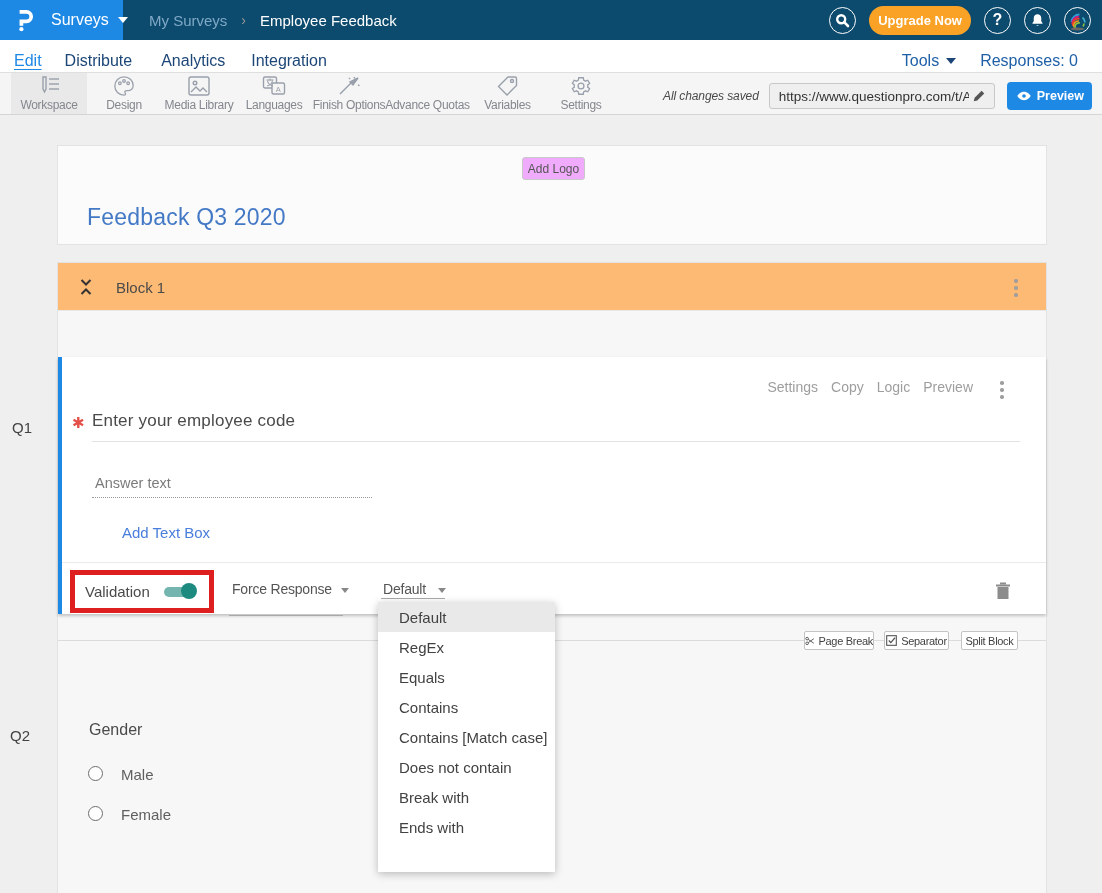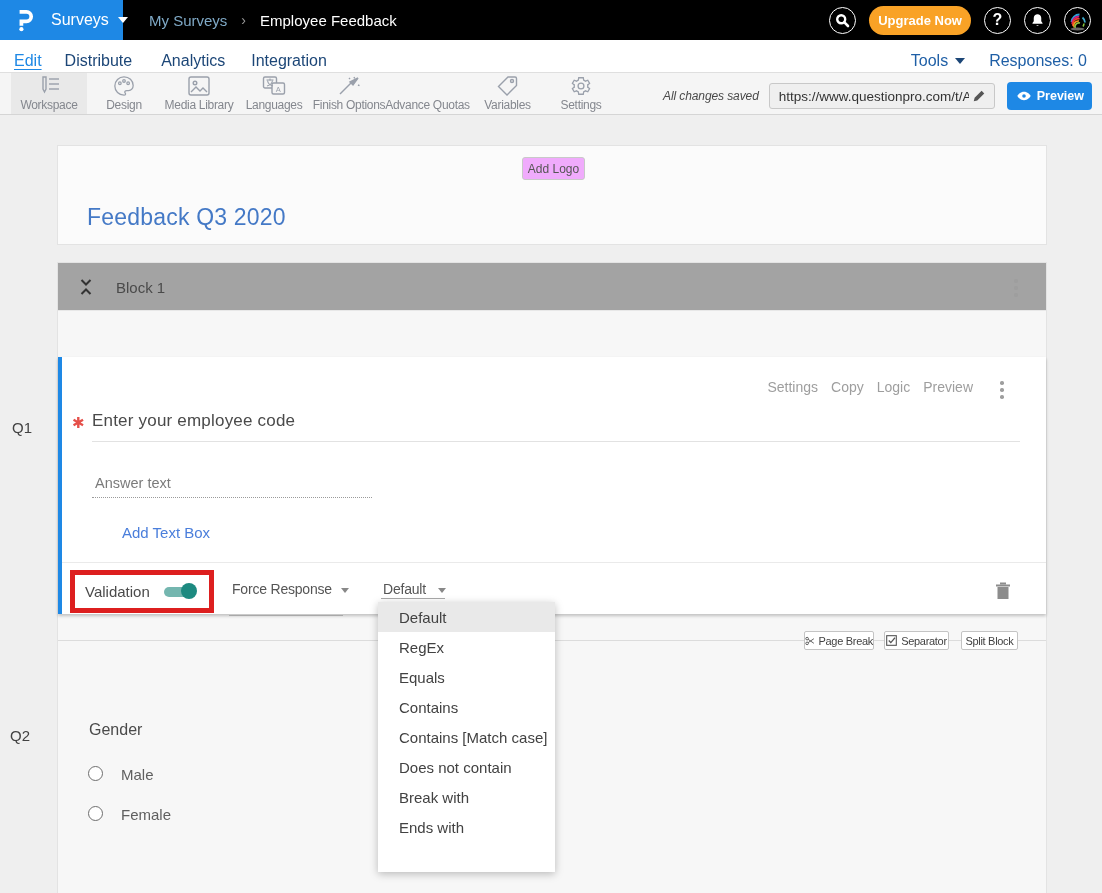--- a/index.html
+++ b/index.html
@@ -1,19 +1,19 @@
 <!DOCTYPE html>
 <html><head>
 <meta charset="utf-8">
 <style>
 * { margin:0; padding:0; box-sizing:border-box; }
 html,body { width:1102px; height:893px; overflow:hidden; background:#efefef;
   font-family:"Liberation Sans", sans-serif; }
 
-.topbar { position:absolute; left:0; top:0; width:1102px; height:52px; background:#000000; }
+.topbar { position:absolute; left:0; top:0; width:1102px; height:52px; background:#0c4a6e; }
 .logobox { position:absolute; left:0; top:0; width:123px; height:40px; background:#1e88e5;
   display:flex; align-items:center; }
 .logobox .ptxt { color:#fff; font-size:16px; margin-left:51px; }
 .logobox .caret { margin-left:9px; }
 .caret { width:0; height:0; border-left:5px solid transparent; border-right:5px solid transparent;
   border-top:6px solid #fff; display:inline-block; }
 .crumbs { position:absolute; left:149px; top:0; height:40px; display:flex; align-items:center;
   font-size:15px; }
 .crumbs .ms { color:#7fa9c6; }
 .crumbs .gt { color:#9a9a9a; margin:0 14px; font-size:14px; }
@@ -23,21 +23,21 @@
   display:flex; align-items:center; justify-content:center; margin-left:13px; flex:none; }
 .upgr { height:29px; background:#f9a226; border-radius:15px; color:#fff; font-weight:bold;
   font-size:13px; display:flex; align-items:center; padding:0 9px; margin-left:13px; }
 
 .tabrow { position:absolute; left:0; top:40px; width:1102px; height:33px; background:#fff;
   border-bottom:1px solid #e0e0e0; }
 .tabs { position:absolute; left:14px; top:6px; height:30px; display:flex; align-items:center;
   font-size:16px; color:#1c4677; }
 .tabs span { margin-right:0; }
 .tab-edit { color:#1e88e5; text-decoration:underline; text-underline-offset:3px; }
-.tabrow .rgt { position:absolute; right:15px; top:6px; height:30px; display:flex; align-items:center;
+.tabrow .rgt { position:absolute; right:24px; top:6px; height:30px; display:flex; align-items:center;
   font-size:16px; color:#1f5fa6; }
 .dcaret { width:0; height:0; border-left:5px solid transparent; border-right:5px solid transparent;
   border-top:6px solid #1c4677; display:inline-block; margin-left:7px; }
 
 .toolbar { position:absolute; left:0; top:73px; width:1102px; height:42px; background:#f5f5f5;
   border-bottom:1px solid #d5d5d5; box-shadow:0 1px 2px rgba(0,0,0,0.08); }
 .titem { position:absolute; top:0; height:41px; display:flex; flex-direction:column;
   align-items:center; justify-content:flex-end; padding-bottom:2px; color:#84878e; font-size:12px; white-space:nowrap; }
 .titem svg { margin-bottom:1px; }
 .titem span { letter-spacing:-0.3px; }
@@ -53,21 +53,21 @@
 .main { position:absolute; left:0; top:115px; width:1102px; height:778px; background:#efefef; }
 .card1 { position:absolute; left:57px; top:30px; width:990px; height:100px; background:#fbfbfb;
   border:1px solid #e3e3e3; }
 .addlogo { position:absolute; left:464px; top:11px; width:63px; height:23px; background:#f0abfc;
   border:1px solid #c9c9c9; border-radius:3px; font-size:12px; color:#555;
   display:flex; align-items:center; justify-content:center; }
 .stitle { position:absolute; left:29px; top:89px; font-size:23px; color:#4479c6; letter-spacing:0.2px; }
 
 .block { position:absolute; left:57px; top:147px; width:990px; height:631px; background:#f7f7f7;
   border:1px solid #e3e3e3; border-bottom:none; }
-.blockhead { position:absolute; left:0; top:0; width:988px; height:48px; background:#a3a3a3;
+.blockhead { position:absolute; left:0; top:0; width:988px; height:48px; background:#fdba74;
   border-bottom:1px solid #e8e8e8; }
 .bname { position:absolute; left:58px; top:16px; font-size:15px; color:#4a4a4a; }
 .vdots { position:absolute; width:3px; color:#9e9e9e; }
 .dot { width:3.5px; height:3.5px; border-radius:50%; background:#9e9e9e; margin-bottom:3.5px; }
 .addqrow { position:absolute; left:0; top:48px; width:988px; height:46px; background:#fff; }
 .addqbtn { position:absolute; left:452px; top:9px; width:87px; height:25px; background:#1e88e5; color:#fff;
   font-weight:bold; font-size:12px; letter-spacing:-0.2px; border-radius:3px; display:flex; align-items:center; justify-content:center; }
 
 .q1 { position:absolute; left:0; top:94px; width:988px; height:257px; background:#fff;
   border-left:4px solid #1e88e5; box-shadow:0 2px 3px rgba(0,0,0,0.22); }

